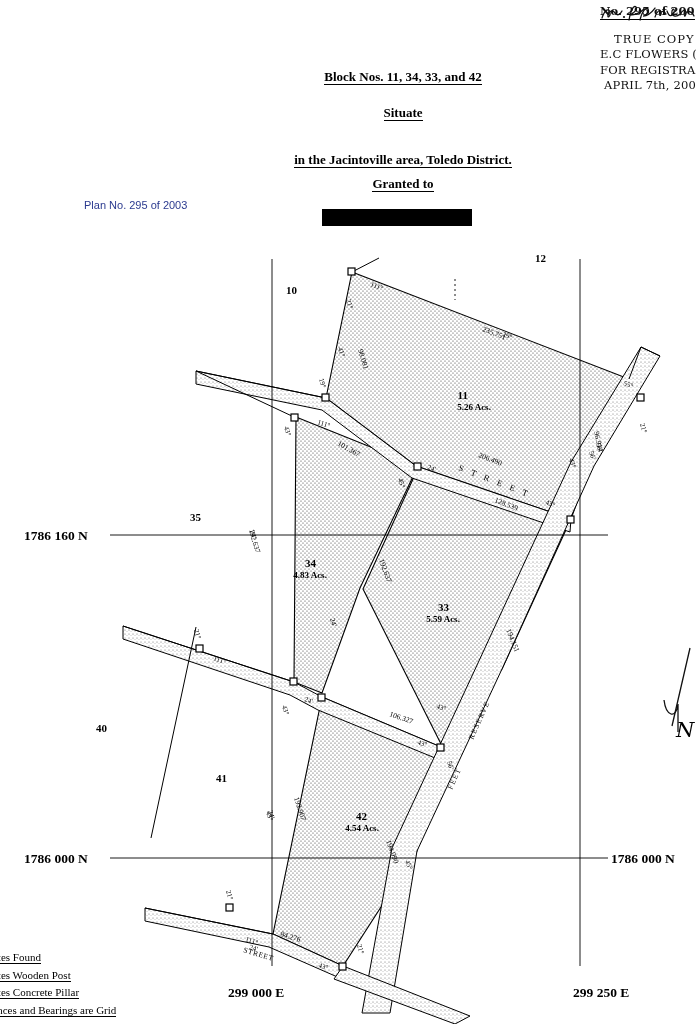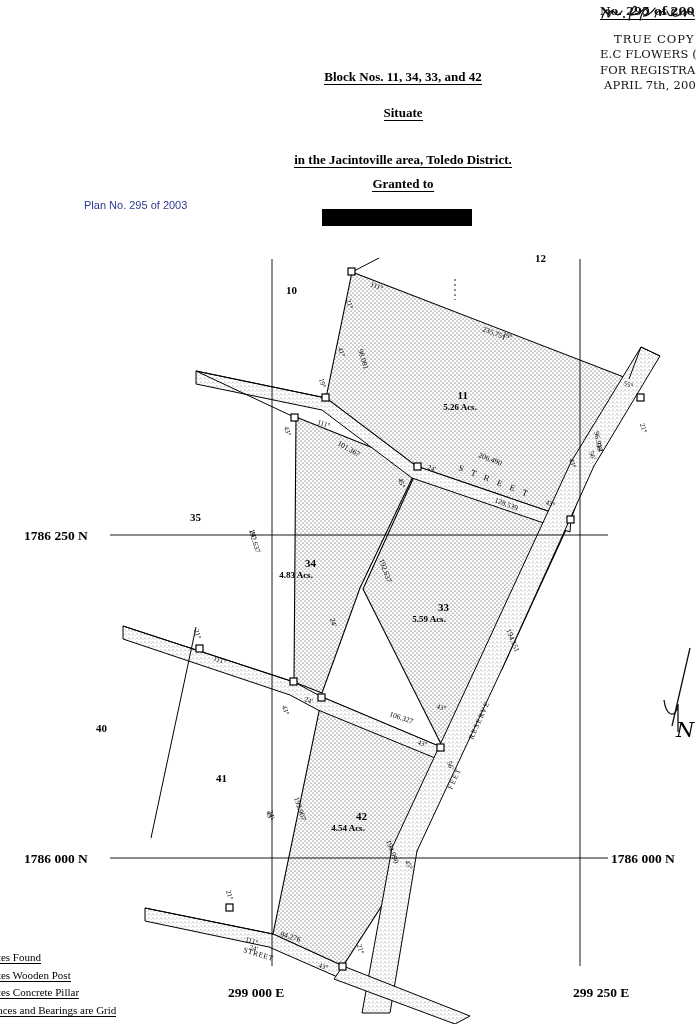--- a/index.html
+++ b/index.html
@@ -45,21 +45,21 @@
   
   .coord{position:absolute;font-size:13.5px;font-weight:bold;white-space:nowrap;}
   .c-n250{left:24px;top:528px;}
   .c-n000l{left:24px;top:851px;}
   .c-n000r{left:611px;top:851px;}
   .c-e000{left:228px;top:985px;}
   .c-e250{left:556px;top:985px;margin-left:17px;}
 
   
   .pnum{position:absolute;font-size:11px;font-weight:bold;text-align:right;white-space:nowrap;}
-  .parea{position:absolute;font-size:9px;font-weight:bold;text-align:center;white-space:nowrap;}
+  .parea{position:absolute;font-size:9px;font-weight:bold;text-align:center;white-space:nowrap;margin-left:14px;}
 
   
   .legend{position:absolute;left:-26px;bottom:4px;width:200px;
     font-size:11px;line-height:1.62;white-space:nowrap;}
   .legend div span{border-bottom:1px solid #000;}
 
   
   .north-n{position:absolute;left:676px;top:718px;font-size:21px;font-style:italic;
     font-family:"DejaVu Serif", serif;}
 
@@ -246,21 +246,21 @@
   <div class="pnum" style="left:161px;top:511px;width:40px">35</div>
   <div class="pnum" style="left:276px;top:557px;width:40px">34</div>
   <div class="parea" style="left:261px;top:570px;width:70px">4.83 Acs.</div>
   <div class="pnum" style="left:409px;top:601px;width:40px">33</div>
   <div class="parea" style="left:394px;top:614px;width:70px">5.59 Acs.</div>
   <div class="pnum" style="left:67px;top:722px;width:40px">40</div>
   <div class="pnum" style="left:187px;top:772px;width:40px">41</div>
   <div class="pnum" style="left:328px;top:810px;width:39px">42</div>
   <div class="parea" style="left:313px;top:823px;width:70px">4.54 Acs.</div>
 
-  <div class="coord c-n250">1786 250 N</div>
+  <div class="coord c-n250">1786 160 N</div>
   <div class="coord c-n000l">1786 000 N</div>
   <div class="coord c-n000r">1786 000 N</div>
   <div class="coord c-e000">299 000 E</div>
   <div class="coord c-e250">299 250 E</div>
 
   <div class="north-n">N</div>
 
   <div class="legend">
     <div><span>Denotes Found</span></div>
     <div><span>Denotes Wooden Post</span></div>

